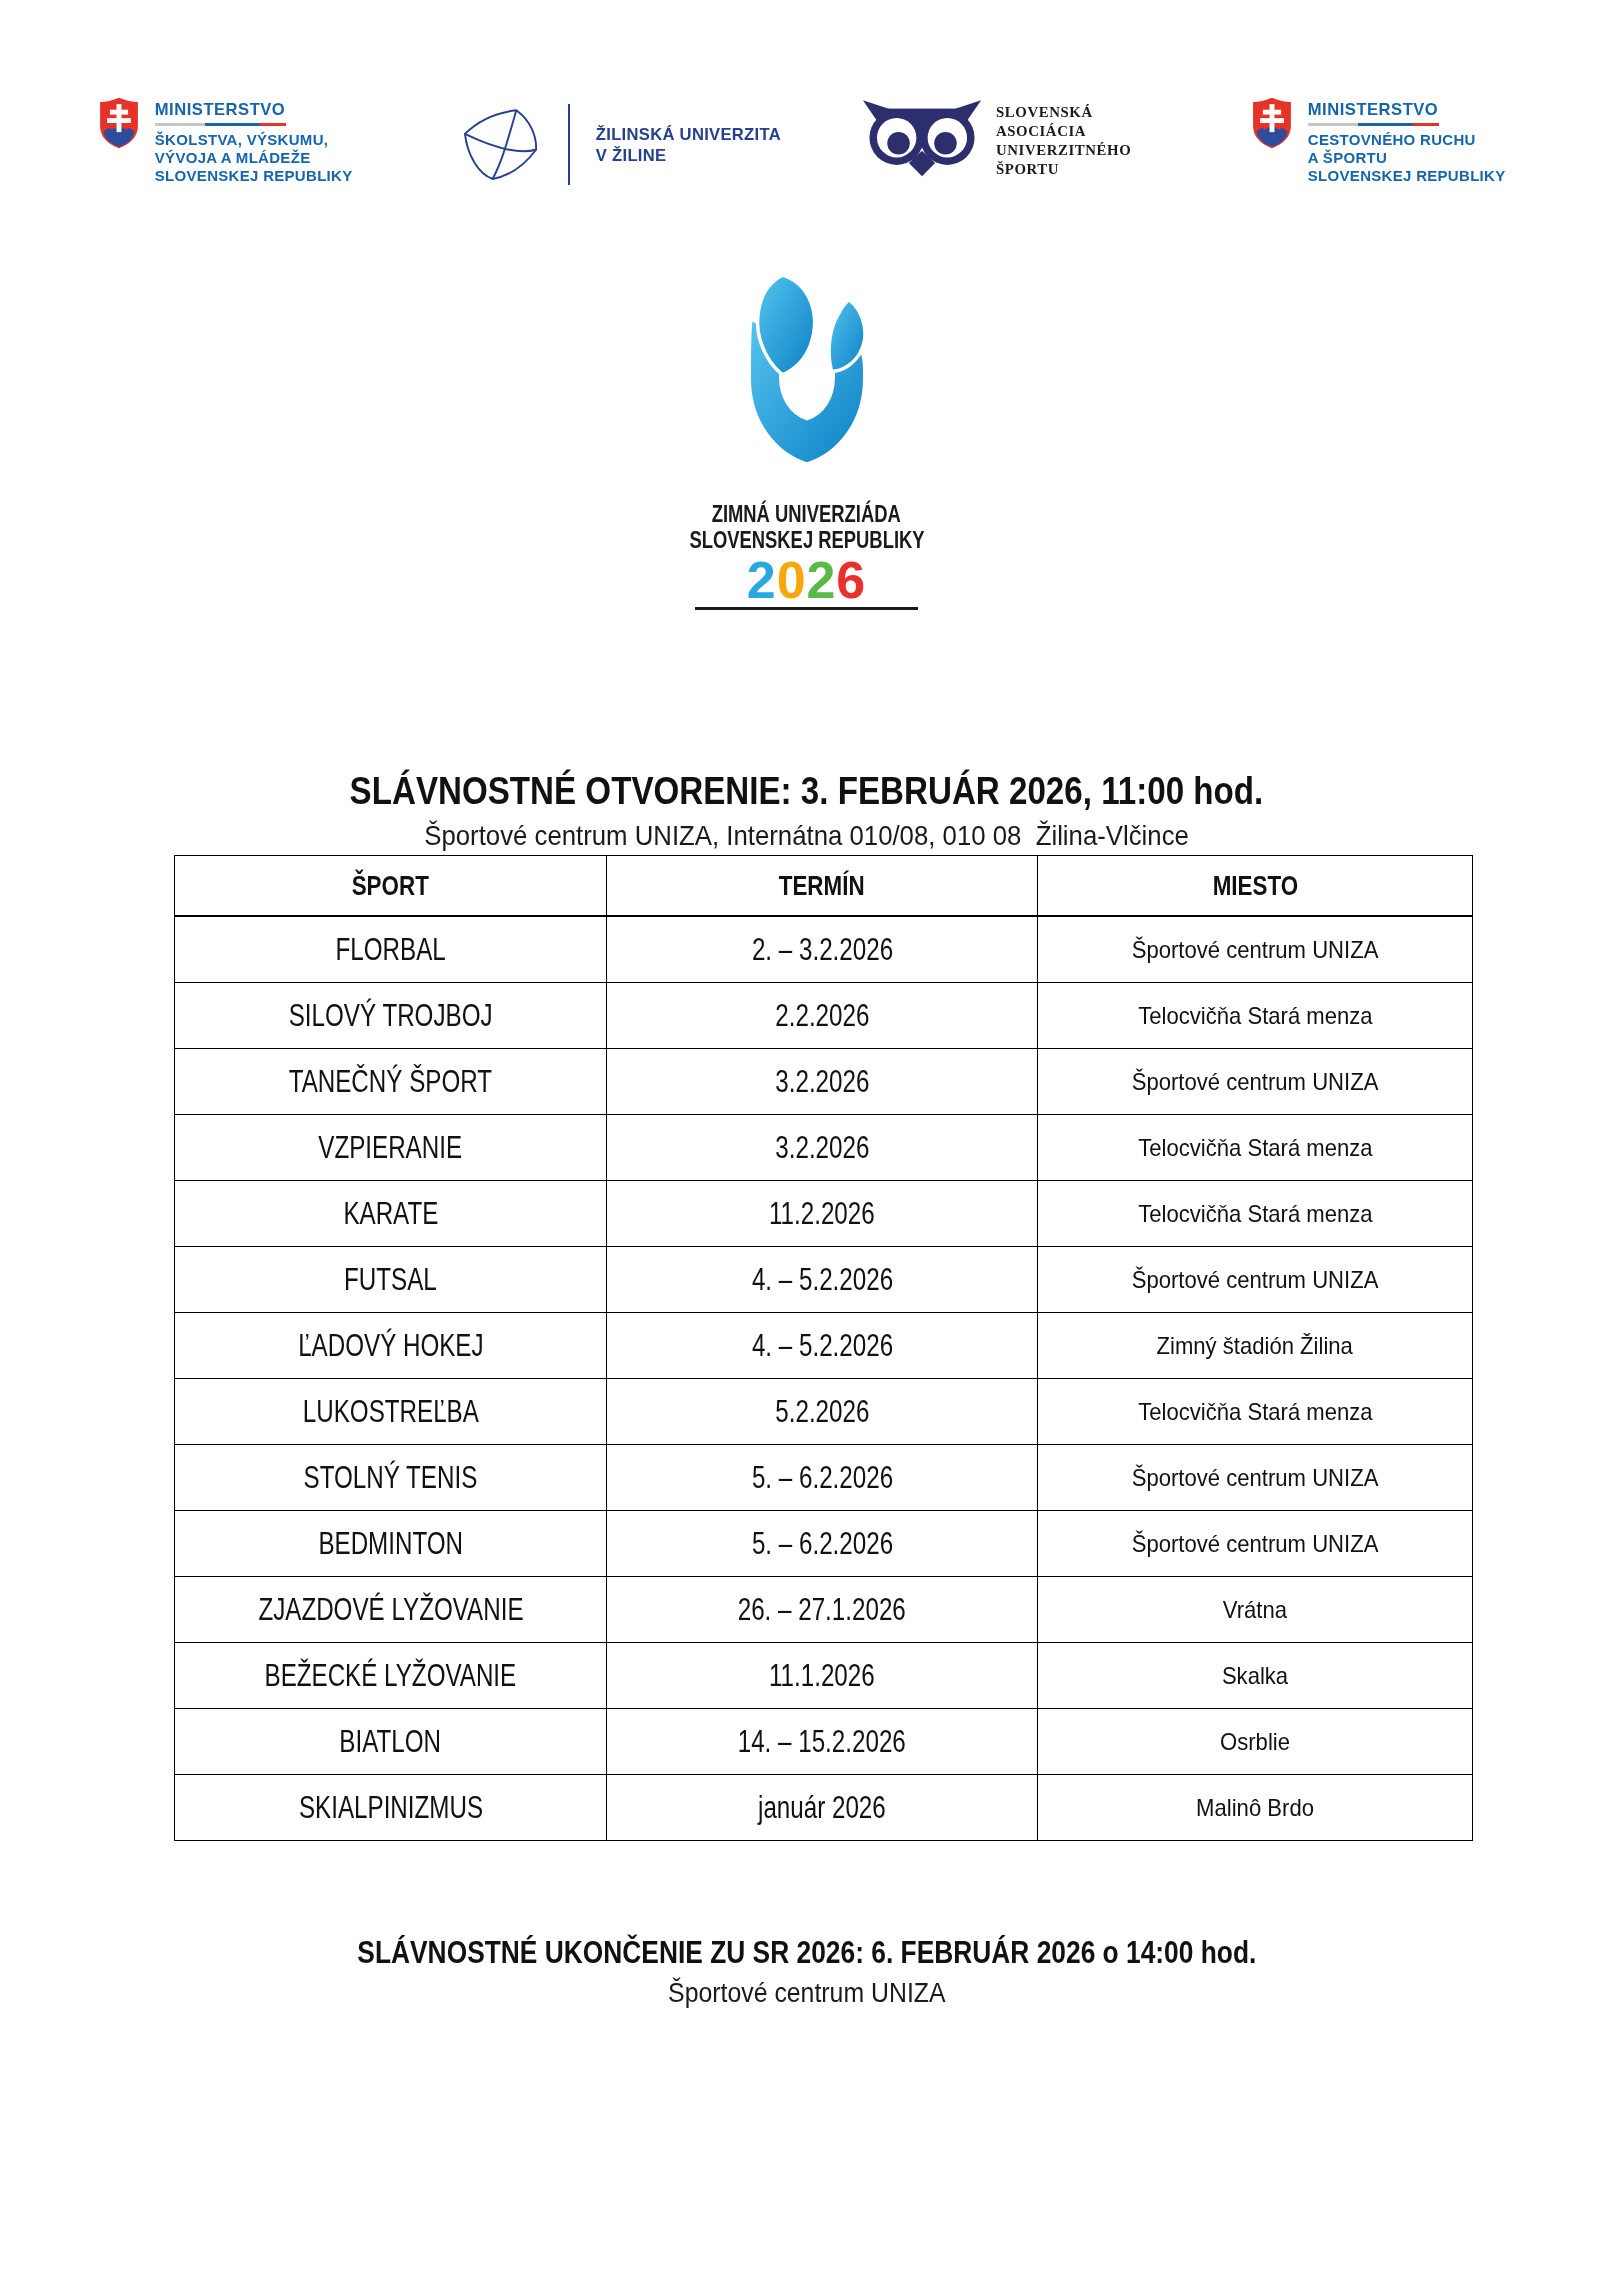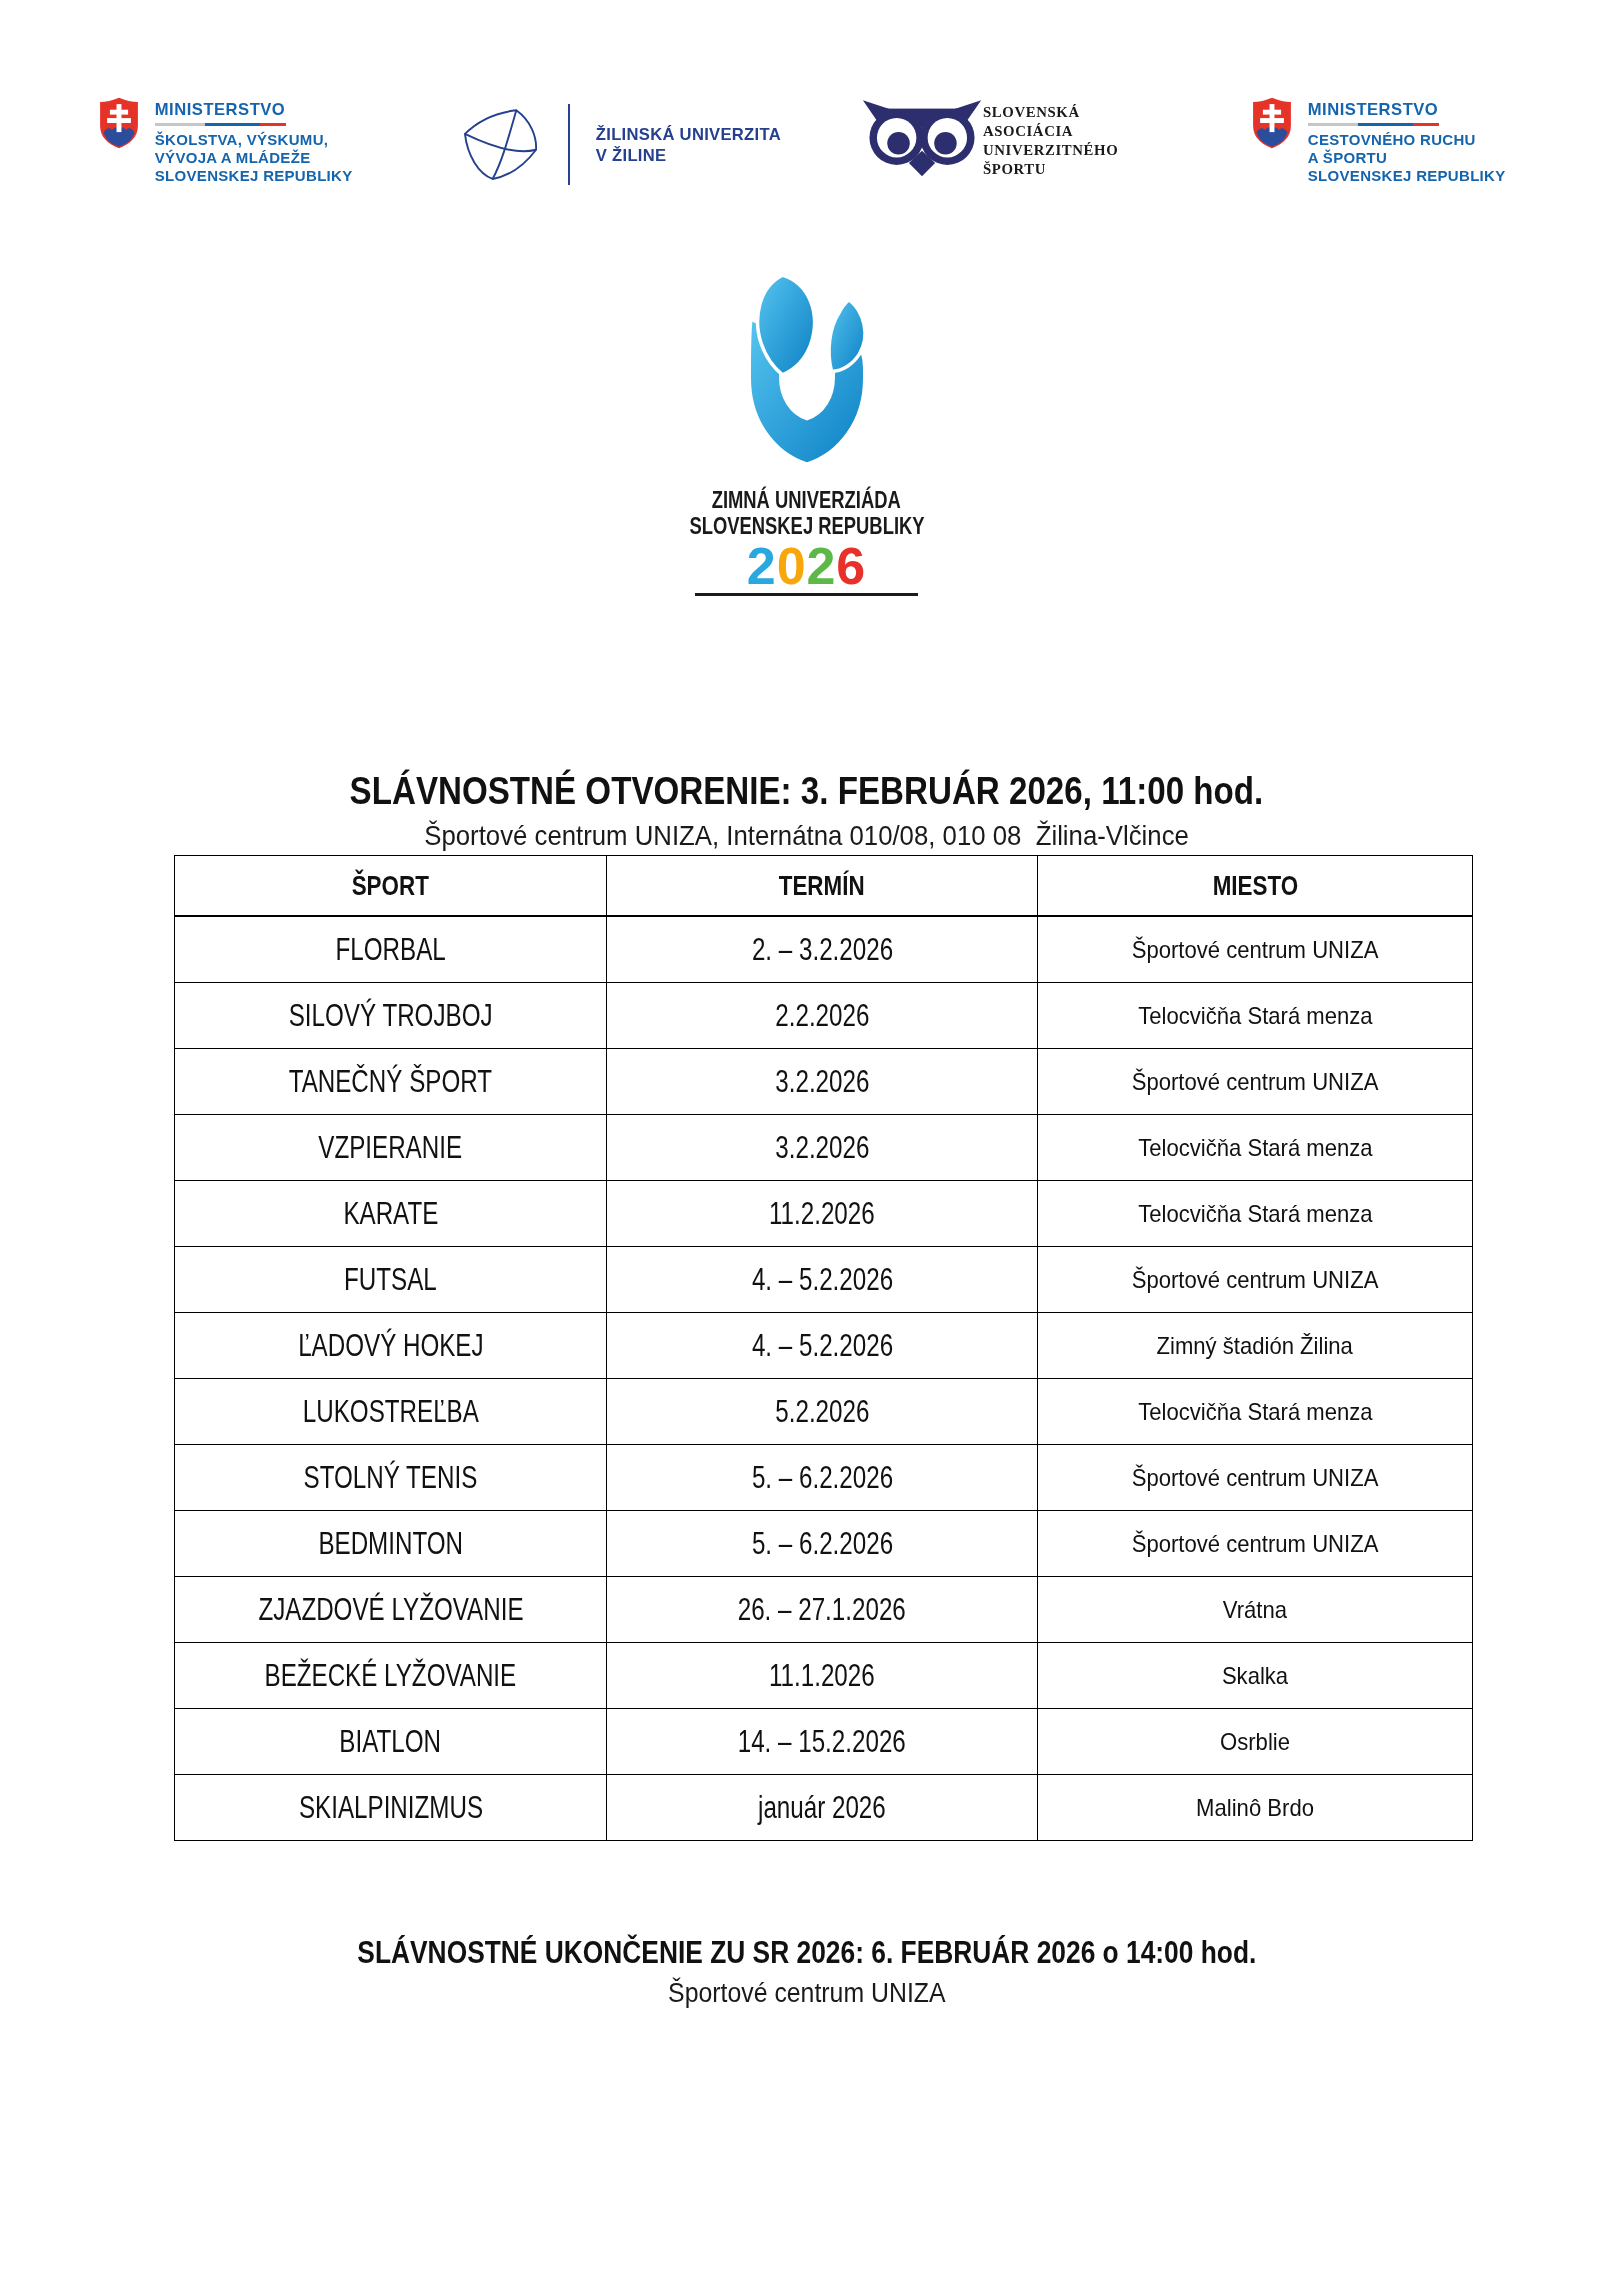--- a/index.html
+++ b/index.html
@@ -27,29 +27,29 @@
   .tricolor { display:flex; width:131px; height:2.8px; margin:3.7px 0 4.6px; }
   .tricolor .t-gray { width:38%; background:#c6c6c6; }
   .tricolor .t-blue { width:42%; background:var(--ministry-blue); }
   .tricolor .t-red  { width:20%; background:var(--ministry-red); }
   .min-line { font-size:15px; line-height:18px; letter-spacing:0.3px; }
 
   .logo-uniza { left:461px; top:102px; gap:6px; align-items:center; height:85px; }
   .uniza-divider { width:1.8px; height:81px; background:var(--uniza-navy); margin:0 20px 0 22px; }
   .uniza-text { color:var(--uniza-navy); font-weight:bold; font-size:16.6px; line-height:21px; letter-spacing:0.3px; }
 
-  .logo-saus { left:861px; top:100px; }
+  .logo-saus { left:861px; top:100px; gap:13px; }
   .saus-text { font-family:"Liberation Serif","DejaVu Serif",serif; font-weight:bold;
                color:#1a1a1a; font-size:14.8px; line-height:19px; letter-spacing:0.6px; padding-top:2.8px; }
 
   
   .event-logo { position:absolute; top:269px; left:0; width:100%; text-align:center; }
   .event-logo svg { display:block; margin:0 auto; }
   .ev-title { font-size:23px; font-weight:bold; line-height:26px; color:#1a1a1a; }
-  .ev-title-wrap { margin-top:8px; }
+  .ev-title-wrap { margin-top:22px; }
   .ev-year { font-size:52px; font-weight:bold; line-height:46px; margin-top:3.7px; letter-spacing:0.9px; }
   .yd0 { color:var(--year-blue); } .yd1 { color:var(--year-orange); }
   .yd2 { color:var(--year-green); } .yd3 { color:var(--year-red); }
   .ev-rule { width:223px; height:2.8px; background:#1a1a1a; margin:4.6px auto 5.5px; }
   .ev-sub { font-size:19.4px; font-weight:bold; color:#1a1a1a; }
 
   
   .opening { position:absolute; top:770px; left:0; width:100%; text-align:center; }
   .open-title { font-size:39px; font-weight:bold; line-height:42px; color:#111; }
   .open-sub { font-size:28px; line-height:31px; margin-top:8.3px; color:#1a1a1a; }

